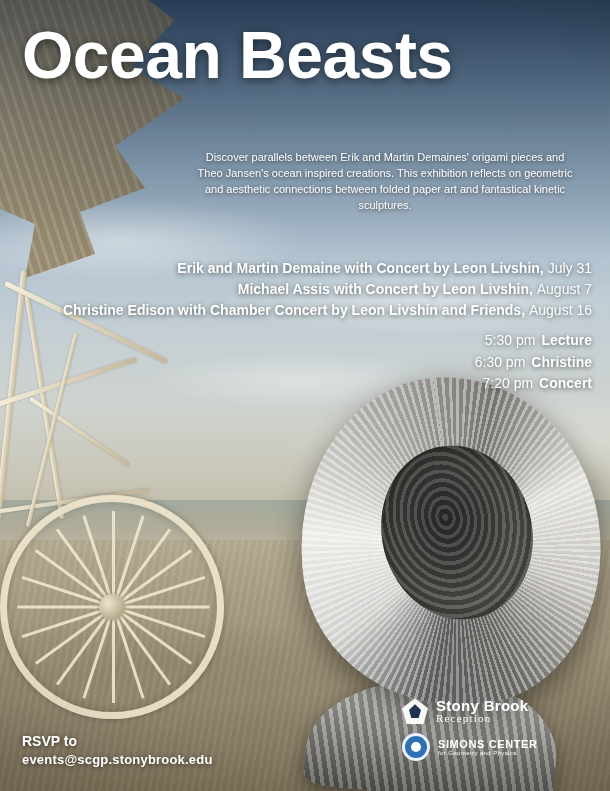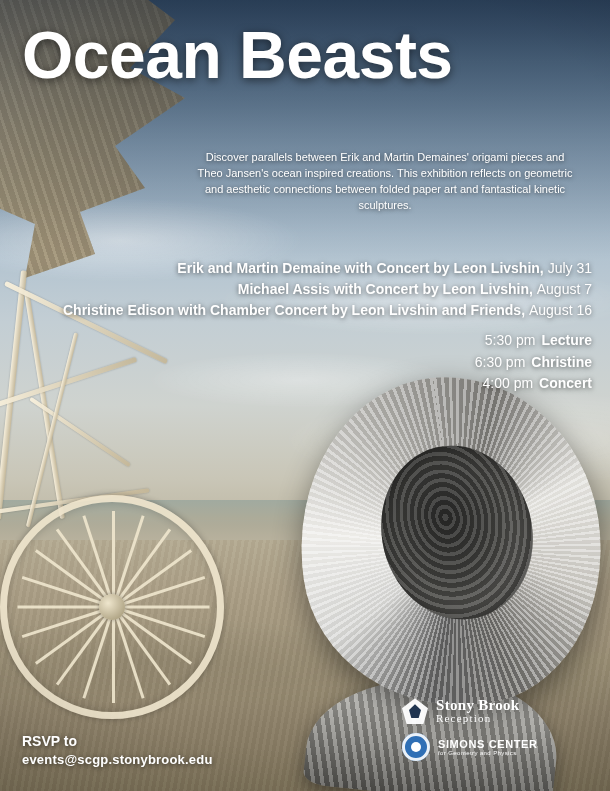--- a/index.html
+++ b/index.html
@@ -320,21 +320,21 @@
     content: "";
     position: absolute; left: 7px; top: 6px;
     width: 12px; height: 14px;
     background: #20344f;
     clip-path: polygon(50% 0%, 100% 40%, 80% 100%, 20% 100%, 0% 40%);
   }
   .logo-text-sb {
     line-height: 1.05;
   }
   .logo-text-sb .l1 {
-    font-family: Liberation Serif, serif;
+    font-family: Liberation Sans, sans-serif;
     font-size: 15px;
     font-weight: bold;
     letter-spacing: .3px;
   }
   .logo-text-sb .l2 {
     font-family: "Liberation Serif", serif;
     font-size: 11px;
     letter-spacing: 1.2px;
   }
   .logo-mark-scgp {
@@ -448,21 +448,21 @@
     </div>
 
     <div class="schedule">
       <div class="schedule-row">
         <span class="time">5:30 pm</span><span class="what">Lecture</span>
       </div>
       <div class="schedule-row">
         <span class="time">6:30 pm</span><span class="what">Christine</span>
       </div>
       <div class="schedule-row">
-        <span class="time">4:00 pm</span><span class="what">Concert</span>
+        <span class="time">7:20 pm</span><span class="what">Concert</span>
       </div>
     </div>
 
     <div class="rsvp">
       <div class="rsvp-label">RSVP to</div>
       <div class="rsvp-email">events@scgp.stonybrook.edu</div>
     </div>
 
     <div class="logos">
       <div class="logo-row">

